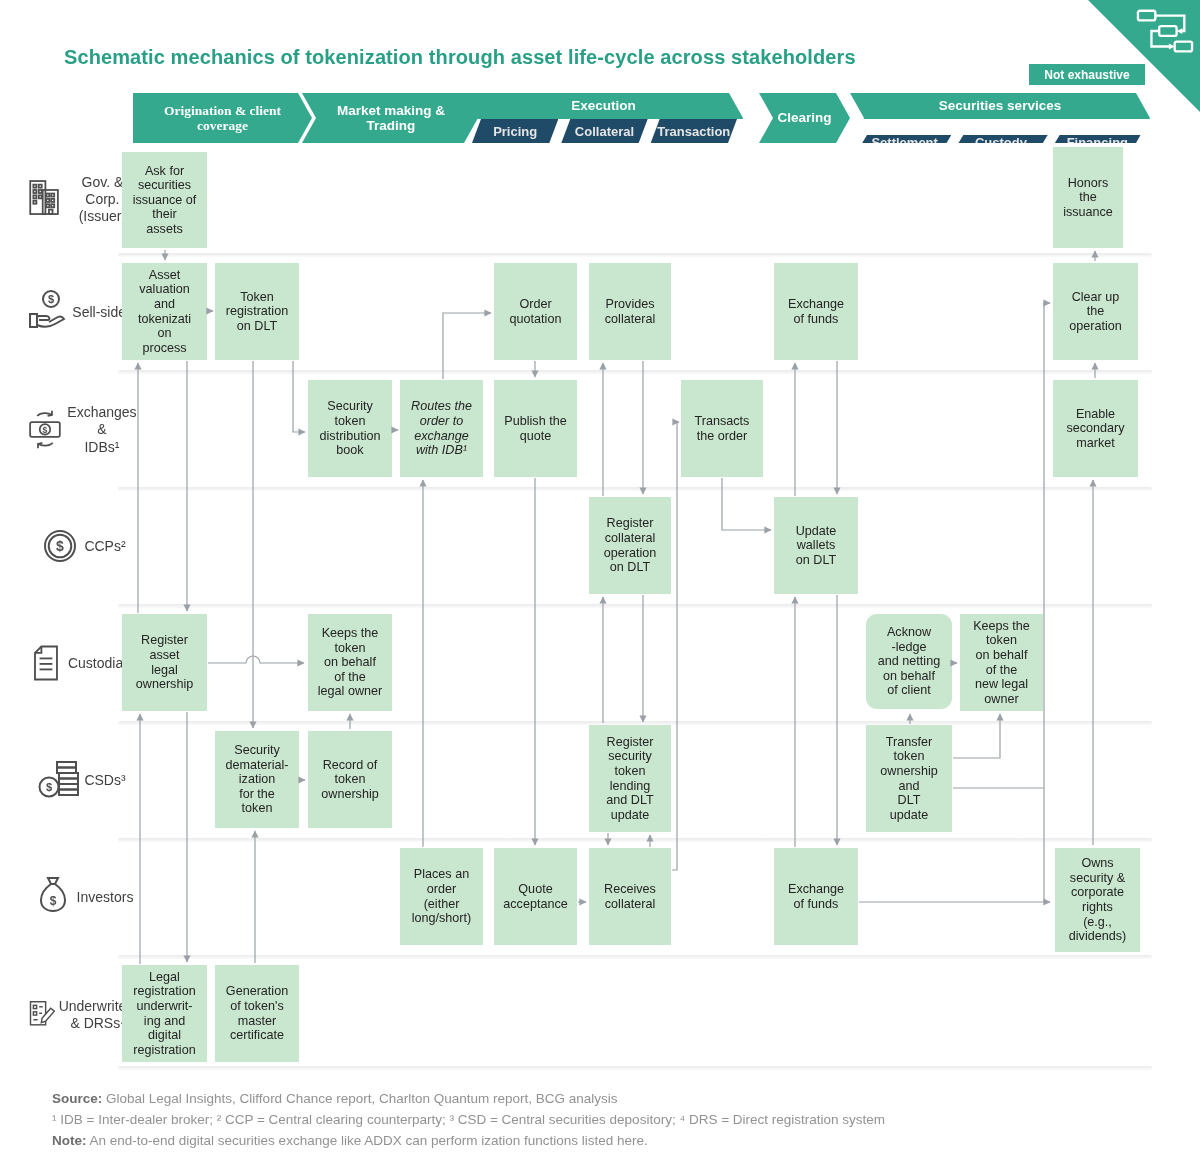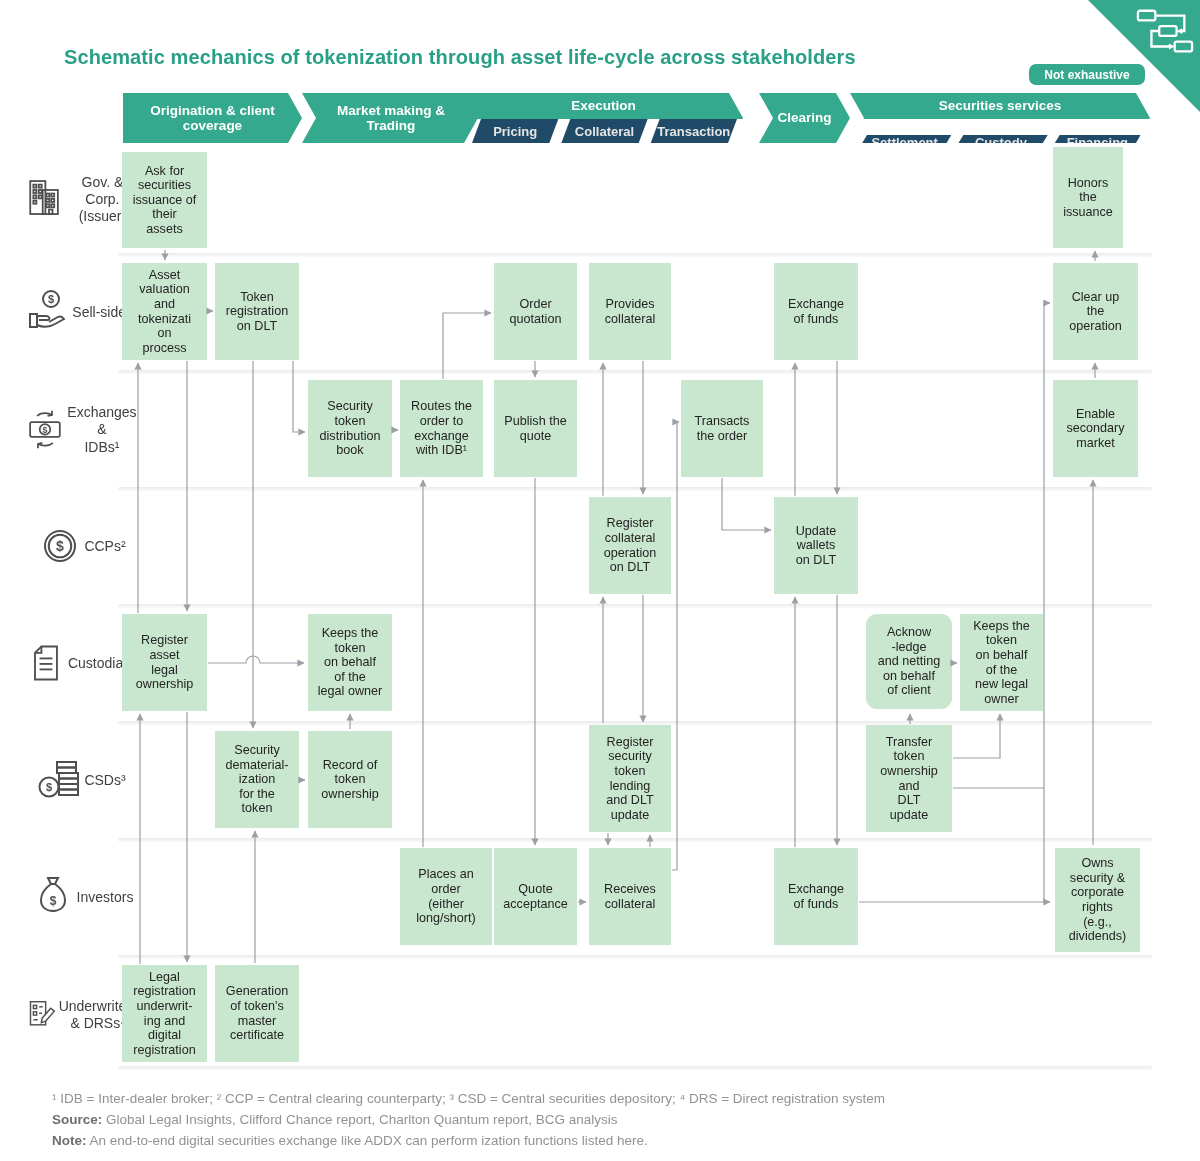--- a/index.html
+++ b/index.html
@@ -7,21 +7,21 @@
           font-family:"Liberation Sans",sans-serif;}
   
   #title{position:absolute;left:48px;top:30px;margin:16px;font-size:20px;font-weight:600;
          color:var(--title);letter-spacing:.1px;}
   
   #corner{position:absolute;left:1088px;top:0;width:112px;height:112px;background:var(--teal);
           clip-path:polygon(0 0,100% 0,100% 100%);}
   #corner svg{position:absolute;right:6px;top:8px;}
   
   #badge{position:absolute;left:1029px;top:64px;width:116px;height:21px;background:var(--teal);
-         color:#fff;font-size:12px;font-weight:bold;display:flex;align-items:center;justify-content:center;border-radius:7px;}
+         color:#fff;font-size:12px;font-weight:bold;display:flex;align-items:center;justify-content:center;}
   
   .phase{position:absolute;top:93px;height:50px;background:var(--teal);color:#fff;
          display:flex;flex-direction:column;box-sizing:border-box;}
   .phase.has-sub{background:linear-gradient(to bottom,var(--teal) 0,var(--teal) 26px,#ffffff 26px);}
   .plabel{flex:1;display:flex;align-items:center;justify-content:center;text-align:center;
           font-weight:bold;font-size:13.5px;line-height:1.12;padding:0 16px;}
   .phase.has-sub .plabel{flex:0 0 26px;}
   .subrow{display:flex;height:24px;gap:3px;padding:0 6px 0 8px;}
   .sub{flex:1;background:var(--navy);color:#e5e5e5;font-weight:bold;font-size:13px;
        display:flex;align-items:center;justify-content:center;
@@ -56,21 +56,21 @@
       <path d="M48 20 L42 23 L48 26 z" fill="#ffffff" stroke="none"></path>
       <polyline points="24,23 16,23 16,39 36,39"></polyline>
       <path d="M34 36 L40 39 L34 42 z" fill="#ffffff" stroke="none"></path>
     </svg>
   </div>
 
   <h1 id="title">Schematic mechanics of tokenization through asset life-cycle across stakeholders</h1>
   <div id="badge">Not exhaustive</div>
 
   <div id="phases">
-      <div class="phase" style="left: 123px; width: 179px; clip-path: polygon(0px 0px, calc(100% - 14px) 0px, 100% 50%, calc(100% - 14px) 100%, 0px 100%);">
+      <div class="phase" style="left: 133px; width: 179px; clip-path: polygon(0px 0px, calc(100% - 14px) 0px, 100% 50%, calc(100% - 14px) 100%, 0px 100%); font-family: Liberation Serif, serif;">
         <div class="plabel">Origination &amp; client coverage</div>
       </div>
       <div class="phase" style="left: 302px; width: 178px; clip-path: polygon(0px 0px, calc(100% - 14px) 0px, 100% 50%, calc(100% - 14px) 100%, 0px 100%, 14px 50%);">
         <div class="plabel">Market making &amp; Trading</div>
       </div>
       <div class="phase has-sub" style="left: 464px; width: 279px; clip-path: polygon(0px 0px, calc(100% - 14px) 0px, 100% 50%, calc(100% - 14px) 100%, 0px 100%, 14px 50%);">
         <div class="plabel">Execution</div>
         <div class="subrow">
           <div class="sub">Pricing</div>
           <div class="sub">Collateral</div>
@@ -222,21 +222,21 @@
 collateral</div>
       <div class="box" style="left: 774px; top: 263px; width: 84px; height: 97px;">Exchange
 of funds</div>
       <div class="box" style="left: 1053px; top: 263px; width: 85px; height: 97px;">Clear up
 the
 operation</div>
       <div class="box" style="left: 308px; top: 380px; width: 84px; height: 97px;">Security
 token
 distribution
 book</div>
-      <div class="box" style="left: 400px; top: 380px; width: 83px; height: 97px;">Routes the
+      <div class="box" style="left: 400px; top: 380px; width: 83px; height: 97px; font-style: italic;">Routes the
 order to
 exchange
 with IDB¹</div>
       <div class="box" style="left: 494px; top: 380px; width: 83px; height: 97px;">Publish the
 quote</div>
       <div class="box" style="left: 681px; top: 380px; width: 82px; height: 97px;">Transacts
 the order</div>
       <div class="box" style="left: 1053px; top: 380px; width: 85px; height: 97px;">Enable
 secondary
 market</div>
@@ -280,21 +280,21 @@
 token
 lending
 and DLT
 update</div>
       <div class="box" style="left: 866px; top: 725px; width: 86px; height: 107px;">Transfer
 token
 ownership
 and
 DLT
 update</div>
-      <div class="box" style="left: 400px; top: 848px; width: 92px; height: 97px;">Places an
+      <div class="box" style="left: 400px; top: 848px; width: 83px; height: 97px;">Places an
 order
 (either
 long/short)</div>
       <div class="box" style="left: 494px; top: 848px; width: 83px; height: 97px;">Quote
 acceptance</div>
       <div class="box" style="left: 589px; top: 848px; width: 82px; height: 97px;">Receives
 collateral</div>
       <div class="box" style="left: 774px; top: 848px; width: 84px; height: 97px;">Exchange
 of funds</div>
       <div class="box" style="left: 1055px; top: 848px; width: 85px; height: 104px;">Owns
@@ -355,17 +355,17 @@
       <polyline points="859,902 1044,902 1044,303 1050,303" fill="none" stroke="#9aa0a6" stroke-width="1.2" marker-end="url(#ah)"></polyline>
       <polyline points="1044,902 1050,902" fill="none" stroke="#9aa0a6" stroke-width="1.2" marker-end="url(#ah)"></polyline>
       <polyline points="1093,845 1093,480" fill="none" stroke="#9aa0a6" stroke-width="1.2" marker-end="url(#ah)"></polyline>
       <polyline points="1095,378 1095,363" fill="none" stroke="#9aa0a6" stroke-width="1.2" marker-end="url(#ah)"></polyline>
       <polyline points="1095,261 1095,251" fill="none" stroke="#9aa0a6" stroke-width="1.2" marker-end="url(#ah)"></polyline>
       <polyline points="953,758 1000,758 1000,714" fill="none" stroke="#9aa0a6" stroke-width="1.2" marker-end="url(#ah)"></polyline>
       <polyline points="953,788 1044,788" fill="none" stroke="#9aa0a6" stroke-width="1.2"></polyline>
     </svg>
 
   <div id="footer">
+    <div><b>Source:</b> <span>Global Legal Insights, Clifford Chance report, Charlton Quantum report, BCG analysis</span></div>
     <div>¹ IDB = Inter-dealer broker; ² CCP = Central clearing counterparty; ³ CSD = Central securities depository; ⁴ DRS = Direct registration system</div>
-    <div><b>Source:</b> <span>Global Legal Insights, Clifford Chance report, Charlton Quantum report, BCG analysis</span></div>
     <div><b>Note:</b> <span>An end-to-end digital securities exchange like ADDX can perform ization functions listed here.</span></div>
   </div>
 </div>
 
 </body></html>

